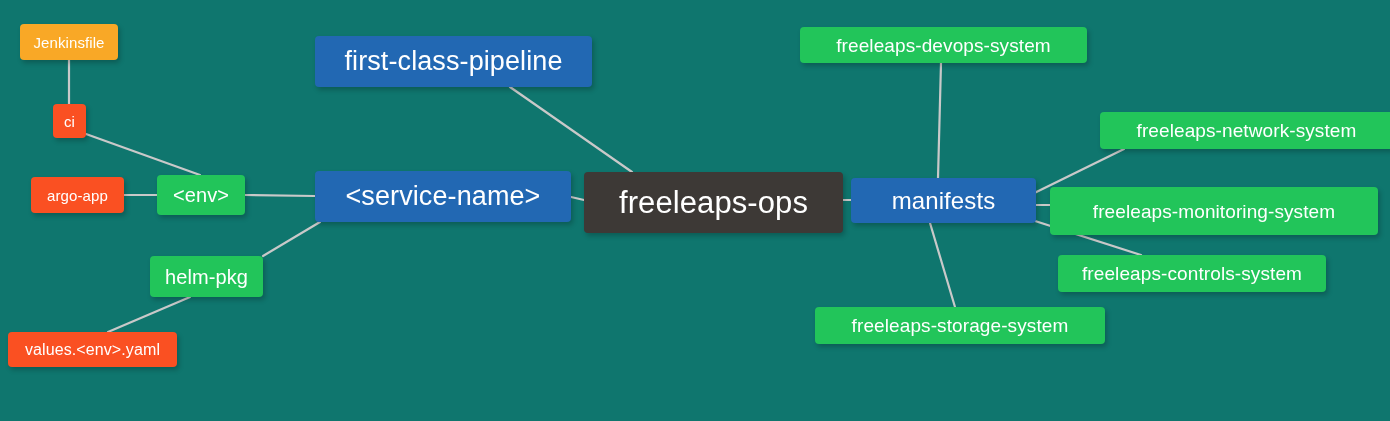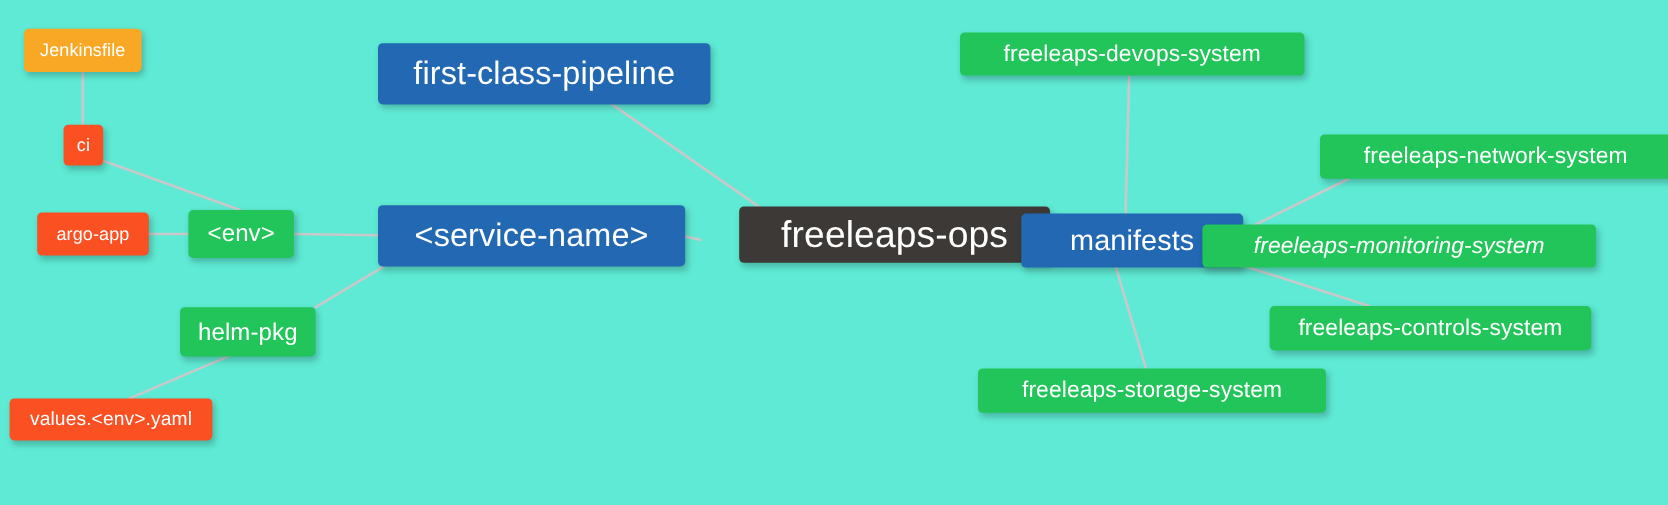--- a/index.html
+++ b/index.html
@@ -4,21 +4,21 @@
 <style>
   html, body {
     margin: 0;
     padding: 0;
     background: #ffffff;
   }
   #canvas {
     position: relative;
     width: 1390px;
     height: 421px;
-    background: #5eead4;
+    background: #0f766e;
     overflow: hidden;
     font-family: "Liberation Sans", sans-serif;
   }
   #edge-layer {
     position: absolute;
     left: 0;
     top: 0;
     width: 1390px;
     height: 421px;
     pointer-events: none;
@@ -64,21 +64,21 @@
     </svg>
   <div id="node-layer">
       <div class="node n-orange" style="left: 20px; top: 24px; width: 98px; height: 36px; font-size: 15px;">Jenkinsfile</div>
       <div class="node n-red" style="left: 53px; top: 104px; width: 33px; height: 34px; font-size: 15px;">ci</div>
       <div class="node n-red" style="left: 31px; top: 177px; width: 93px; height: 36px; font-size: 15px;">argo-app</div>
       <div class="node n-green" style="left: 157px; top: 175px; width: 88px; height: 40px; font-size: 20px;">&lt;env&gt;</div>
       <div class="node n-green" style="left: 150px; top: 256px; width: 113px; height: 41px; font-size: 20px;">helm-pkg</div>
       <div class="node n-red" style="left: 8px; top: 332px; width: 169px; height: 35px; font-size: 16px;">values.&lt;env&gt;.yaml</div>
       <div class="node n-blue" style="left: 315px; top: 36px; width: 277px; height: 51px; font-size: 27px;">first-class-pipeline</div>
       <div class="node n-blue" style="left: 315px; top: 171px; width: 256px; height: 51px; font-size: 27px;">&lt;service-name&gt;</div>
-      <div class="node n-root" style="left: 616px; top: 172px; width: 259px; height: 47px; font-size: 31px;">freeleaps-ops</div>
+      <div class="node n-root" style="left: 584px; top: 172px; width: 259px; height: 61px; font-size: 31px;">freeleaps-ops</div>
       <div class="node n-blue" style="left: 851px; top: 178px; width: 185px; height: 45px; font-size: 24px;">manifests</div>
       <div class="node n-green" style="left: 800px; top: 27px; width: 287px; height: 36px; font-size: 19px; text-align: right;">freeleaps-devops-system</div>
       <div class="node n-green" style="left: 1100px; top: 112px; width: 293px; height: 37px; font-size: 19px;">freeleaps-network-system</div>
-      <div class="node n-green" style="left: 1002px; top: 187px; width: 328px; height: 36px; font-size: 19px; font-style: italic;">freeleaps-monitoring-system</div>
+      <div class="node n-green" style="left: 1050px; top: 187px; width: 328px; height: 48px; font-size: 19px;">freeleaps-monitoring-system</div>
       <div class="node n-green" style="left: 1058px; top: 255px; width: 268px; height: 37px; font-size: 19px;">freeleaps-controls-system</div>
       <div class="node n-green" style="left: 815px; top: 307px; width: 290px; height: 37px; font-size: 19px;">freeleaps-storage-system</div>
     </div>
 </div>
 
 </body></html>

